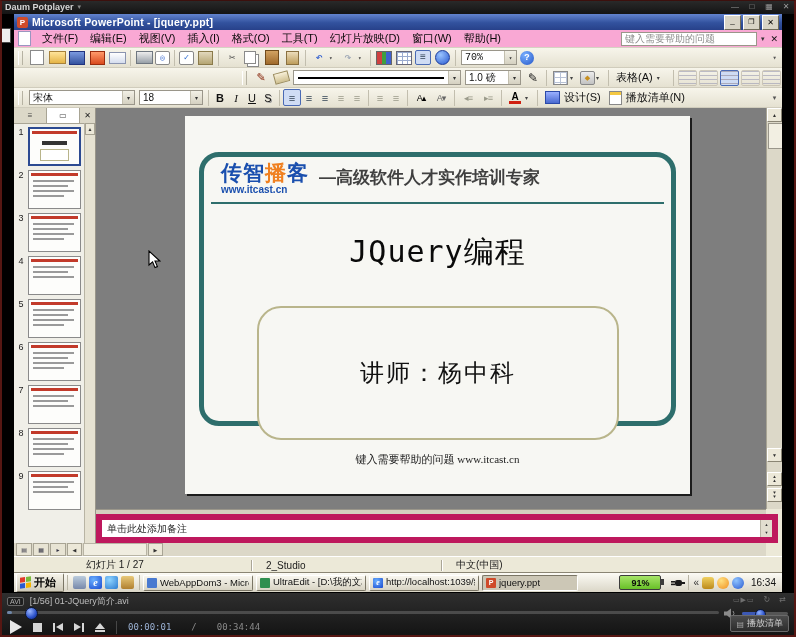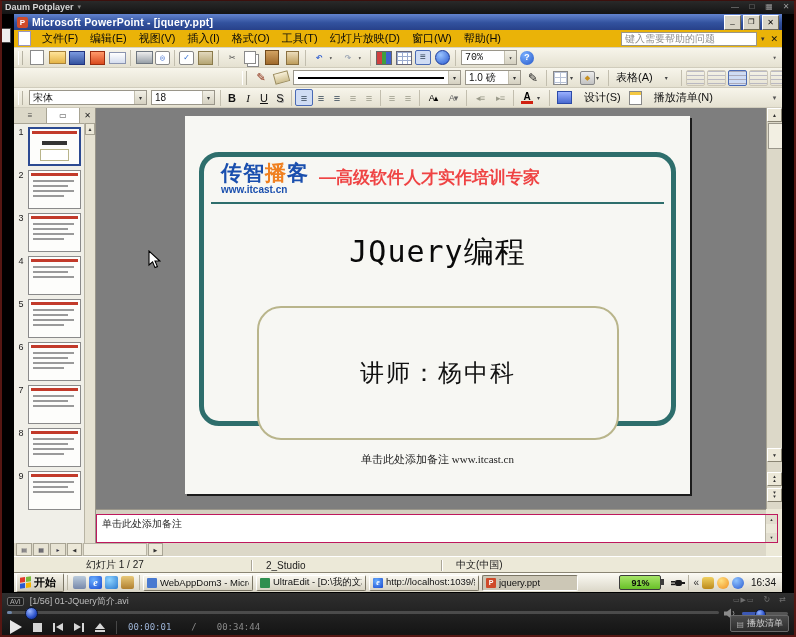--- a/index.html
+++ b/index.html
@@ -26,21 +26,21 @@
     background:linear-gradient(#6283ce,#32529e 55%,#27418a);padding:0 3px;box-sizing:border-box;}
   .ppt-app-icon{width:11px;height:11px;background:#cf4b2a;border-radius:2px;color:#fff;font-size:8px;font-weight:bold;
     display:flex;align-items:center;justify-content:center;margin-right:4px;}
   .ppt-title{color:#fff;font-size:10.5px;font-weight:bold;letter-spacing:.2px;}
   .ppt-winbtns{margin-left:auto;display:flex;}
   .win-btn{width:15px;height:13px;margin-left:2px;background:#d8d4c6;border:1px solid;border-color:#fff #6f6a58 #6f6a58 #fff;
     font-size:8px;color:#000;display:flex;align-items:center;justify-content:center;}
   .g-min::after{content:"_";position:relative;top:-2px;} .g-rest::after{content:"❐";font-size:7px;}
 
   
-  .menubar{position:absolute;left:0;right:0;top:16px;height:18px;background:#eab308;border-bottom:1px solid #d6d2c2;
+  .menubar{position:absolute;left:0;right:0;top:16px;height:18px;background:#f9a8d4;border-bottom:1px solid #d6d2c2;
     display:flex;align-items:center;font-size:11px;color:#0a0a0a;padding:0 4px;box-sizing:border-box;}
   .mdoc{width:11px;height:13px;background:#fff;border:1px solid #9a96c0;margin-right:5px;}
   .menu-item{padding:1px 6px;white-space:nowrap;}
   .help-combo{margin-left:auto;width:136px;height:14px;background:#fff;border:1px solid #9a968a;
     color:#8e8e8e;font-size:10px;display:flex;align-items:center;padding:0 3px;box-sizing:border-box;margin-right:4px;}
   .mb-dd{color:#333;font-size:7px;margin-right:6px;} .mb-dd::after{content:"▾";}
   .mb-close{color:#111;font-size:9px;} 
 
   
   .tb{position:absolute;left:0;right:0;display:flex;align-items:center;background:linear-gradient(#f7f5eb,#e5e1d1);
@@ -87,21 +87,21 @@
   .tb-more::after{content:"▾";}
 
   .ic-drawtbl{color:#8a2a10;} .ic-drawtbl::after{content:"✎";font-size:11px;}
   .ic-eraser{width:13px;height:9px;background:linear-gradient(#f8f0d8,#cfc090);border:1px solid #9a8a5a;transform:rotate(-15deg);}
   .line-combo{width:168px;} .line-sample{flex:1;height:2px;background:#000;margin:0 4px;}
   .ic-pen{color:#111;} .ic-pen::after{content:"✎";font-size:12px;}
   .ic-border{width:13px;height:12px;background:#fff;border:1px solid #888;
     background-image:linear-gradient(#b8c2d6 1px,transparent 1px),linear-gradient(90deg,#b8c2d6 1px,transparent 1px);background-size:6px 5px;}
   .ic-fill{width:13px;height:12px;background:linear-gradient(#ececec,#c2c2c2);border:1px solid #888;color:#c8901f;}
   .ic-fill::after{content:"◆";font-size:7px;}
-  .txt-btn{display:flex;align-items:center;gap:12px;height:16px;padding:0 4px;font-size:11px;color:#111;flex:none;white-space:nowrap;}
+  .txt-btn{display:flex;align-items:center;gap:4px;height:16px;padding:0 4px;font-size:11px;color:#111;flex:none;white-space:nowrap;}
   .tgi{width:17px;height:14px;background:linear-gradient(#ece8da,#d6d2c2);border:1px solid #c2bcac;border-radius:2px;margin:0 1px;flex:none;
     background-image:linear-gradient(#aab 1px,transparent 1px);background-size:4px 4px;opacity:.75;}
   .tgi.on{border:1px solid #4a6ab4;background-color:#cfdcf4;opacity:1;}
 
   .fmt-btn{width:16px;height:15px;display:flex;align-items:center;justify-content:center;font-size:11px;color:#111;flex:none;border-radius:2px;}
   .fb-b{font-weight:bold;} .fb-i{font-style:italic;font-family:"Liberation Serif",serif;}
   .fb-u{text-decoration:underline;} .fb-s{text-shadow:1px 1px 0 #9a9a9a;}
   .al{width:16px;height:15px;flex:none;color:#345;display:flex;align-items:center;justify-content:center;font-size:11px;border-radius:2px;}
   .al::after{content:"≡";}
   .gray{color:#9a9a8a;}
@@ -136,39 +136,39 @@
     display:flex;align-items:center;justify-content:center;font-size:5px;color:#333;}
   .g-up::after{content:"▲";} .g-dn::after{content:"▼";} .g-lt::after{content:"◀";} .g-rt::after{content:"▶";}
 
   .slide-zone{position:absolute;left:82px;top:94px;width:670px;height:401px;background:#7e7e7e;overflow:hidden;}
   .slide{position:absolute;left:89px;top:8px;width:505px;height:378px;background:#f7f7f3;box-shadow:2px 2px 0 #1c1c1c;}
   .teal-frame{position:absolute;left:14px;right:14px;top:36px;height:264px;border:5px solid #2e6e6c;border-radius:20px;}
   .logo-row{position:absolute;left:36px;top:46px;display:flex;align-items:flex-start;}
   .logo-main{font-size:21px;font-weight:bold;line-height:22px;letter-spacing:1px;}
   .lg-blue{color:#1a4fae;} .lg-orange{color:#f08020;}
   .logo-url{font-size:10px;color:#1a4fae;font-weight:bold;margin-top:0;}
-  .tagline{font-size:17px;font-weight:bold;color:#ef4444;margin-left:10px;margin-top:4px;white-space:nowrap;}
+  .tagline{font-size:17px;font-weight:bold;color:#404040;margin-left:10px;margin-top:4px;white-space:nowrap;}
   .teal-rule{position:absolute;left:26px;right:26px;top:86px;height:2px;background:#2e6e6c;}
   .slide-title{position:absolute;left:0;right:0;top:116px;text-align:center;font-size:30px;color:#0a0a0a;
     font-family:"DejaVu Sans Mono","Liberation Mono",monospace;font-weight:500;letter-spacing:1px;}
   .inner-box{position:absolute;left:72px;top:190px;width:358px;height:130px;background:#f7f7f3;
     border:2px solid #b9b58b;border-radius:24px;display:flex;align-items:center;justify-content:center;}
   .lecturer{font-size:24px;color:#111;font-family:"Liberation Serif","DejaVu Serif",serif;letter-spacing:2px;}
   .slide-footer{position:absolute;left:0;right:0;top:336px;text-align:center;font-size:11px;color:#222;
     font-family:"Liberation Serif","DejaVu Serif",serif;}
 
   .v-scroll{position:absolute;right:0;top:94px;width:16px;height:401px;background:#dcd8c8;border-left:1px solid #a8a494;box-sizing:border-box;}
   .sbtn{position:absolute;left:0;width:15px;height:14px;background:#ece8d8;border:1px solid;border-color:#fff #8a8574 #8a8574 #fff;
     display:flex;align-items:center;justify-content:center;font-size:5px;color:#333;box-sizing:border-box;}
   .v-thumb{position:absolute;left:1px;top:15px;width:13px;height:24px;background:#f2efe2;border:1px solid #9a968a;}
   .dblup::after{content:"▲\A▲";white-space:pre;line-height:4px;font-size:4.5px;text-align:center;}
   .dbldn::after{content:"▼\A▼";white-space:pre;line-height:4px;font-size:4.5px;text-align:center;}
 
   .splitter{position:absolute;left:82px;right:16px;top:495px;height:5px;background:#d4d0c0;border-top:1px solid #9a968a;}
-  .notes{position:absolute;left:82px;right:4px;top:500px;height:29px;background:#fff;border:1px solid #be185d;box-sizing:border-box;}
+  .notes{position:absolute;left:82px;right:4px;top:500px;height:29px;background:#fff;border:6px solid #be185d;box-sizing:border-box;}
   .notes-text{position:absolute;left:5px;top:2px;font-size:10px;color:#2a2a2a;}
   .notes-scroll{position:absolute;right:0;top:0;bottom:0;width:11px;background:#ece9da;border-left:1px solid #b8b4a4;}
   .ns-up{position:absolute;top:0;left:0;right:0;height:9px;font-size:4px;color:#333;display:flex;align-items:center;justify-content:center;background:#e2decf;}
   .ns-dn{position:absolute;bottom:0;left:0;right:0;height:9px;font-size:4px;color:#333;display:flex;align-items:center;justify-content:center;background:#e2decf;}
 
   .hscroll-row{position:absolute;left:0;right:16px;top:529px;height:13px;background:#dcd8c8;display:flex;align-items:center;padding-left:2px;box-sizing:border-box;}
   .vbtn{width:14px;height:11px;margin-right:1px;background:#e8e4d4;border:1px solid #a8a494;display:flex;align-items:center;justify-content:center;font-size:6px;color:#334;flex:none;}
   .g-norm::after{content:"▤";} .g-sorter::after{content:"▦";} .g-show::after{content:"▸";}
   .hbtn{width:13px;height:11px;background:#ece8d8;border:1px solid #a8a494;display:flex;align-items:center;justify-content:center;font-size:5px;color:#333;flex:none;}
   .h-track{width:62px;height:11px;background:#f0ede0;border:1px solid #b8b4a4;margin:0 1px;flex:none;}
@@ -394,21 +394,21 @@
         <span class="tgi"></span>
         <span class="tgi"></span>
         <span class="tgi on"></span>
         <span class="tgi"></span>
         <span class="tgi"></span>
 
       </div>
 
       <div class="tb tb3">
         <span class="grip"></span>
-        <span class="combo" style="width:118px">
+        <span class="combo" style="width:106px">
           <span class="cv">宋体</span>
           <span class="dd"></span>
         </span>
         <span class="combo" style="width:64px">
           <span class="cv">18</span>
           <span class="dd"></span>
         </span>
         <span class="sep"></span>
         <span class="fmt-btn fb-b">B</span>
         <span class="fmt-btn fb-i">I</span>
@@ -550,21 +550,21 @@
               <div class="logo-main"><span class="lg-blue">传智</span><span class="lg-orange">播</span><span class="lg-blue">客</span></div>
               <div class="logo-url">www.itcast.cn</div>
             </div>
             <span class="tagline">—高级软件人才实作培训专家</span>
           </div>
           <div class="teal-rule"></div>
           <div class="slide-title">JQuery编程</div>
           <div class="inner-box">
             <span class="lecturer">讲师：杨中科</span>
           </div>
-          <div class="slide-footer">单击此处添加备注   www.itcast.cn</div>
+          <div class="slide-footer">键入需要帮助的问题   www.itcast.cn</div>
         </div>
       </div>
 
       <div class="v-scroll">
         <span class="sbtn g-up" style="top:0"></span>
         <span class="v-thumb"></span>
         <span class="sbtn g-dn" style="top:340px"></span>
         <span class="sbtn dblup" style="top:364px"></span>
         <span class="sbtn dbldn" style="top:380px"></span>
       </div>

